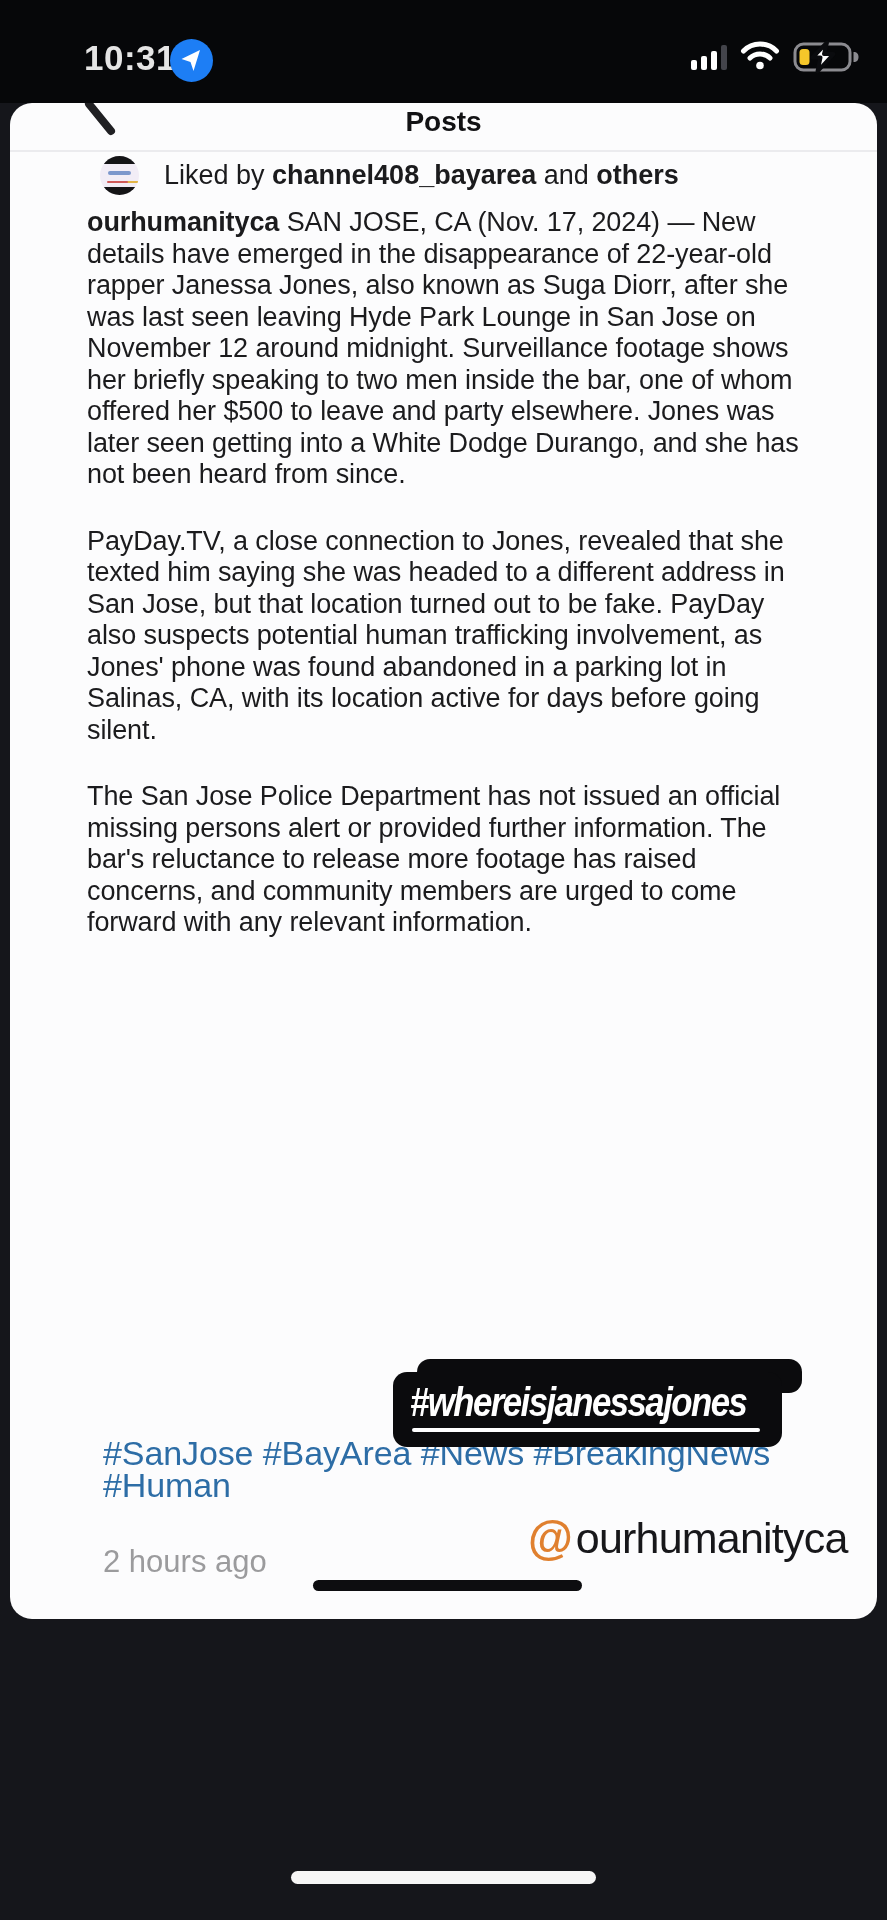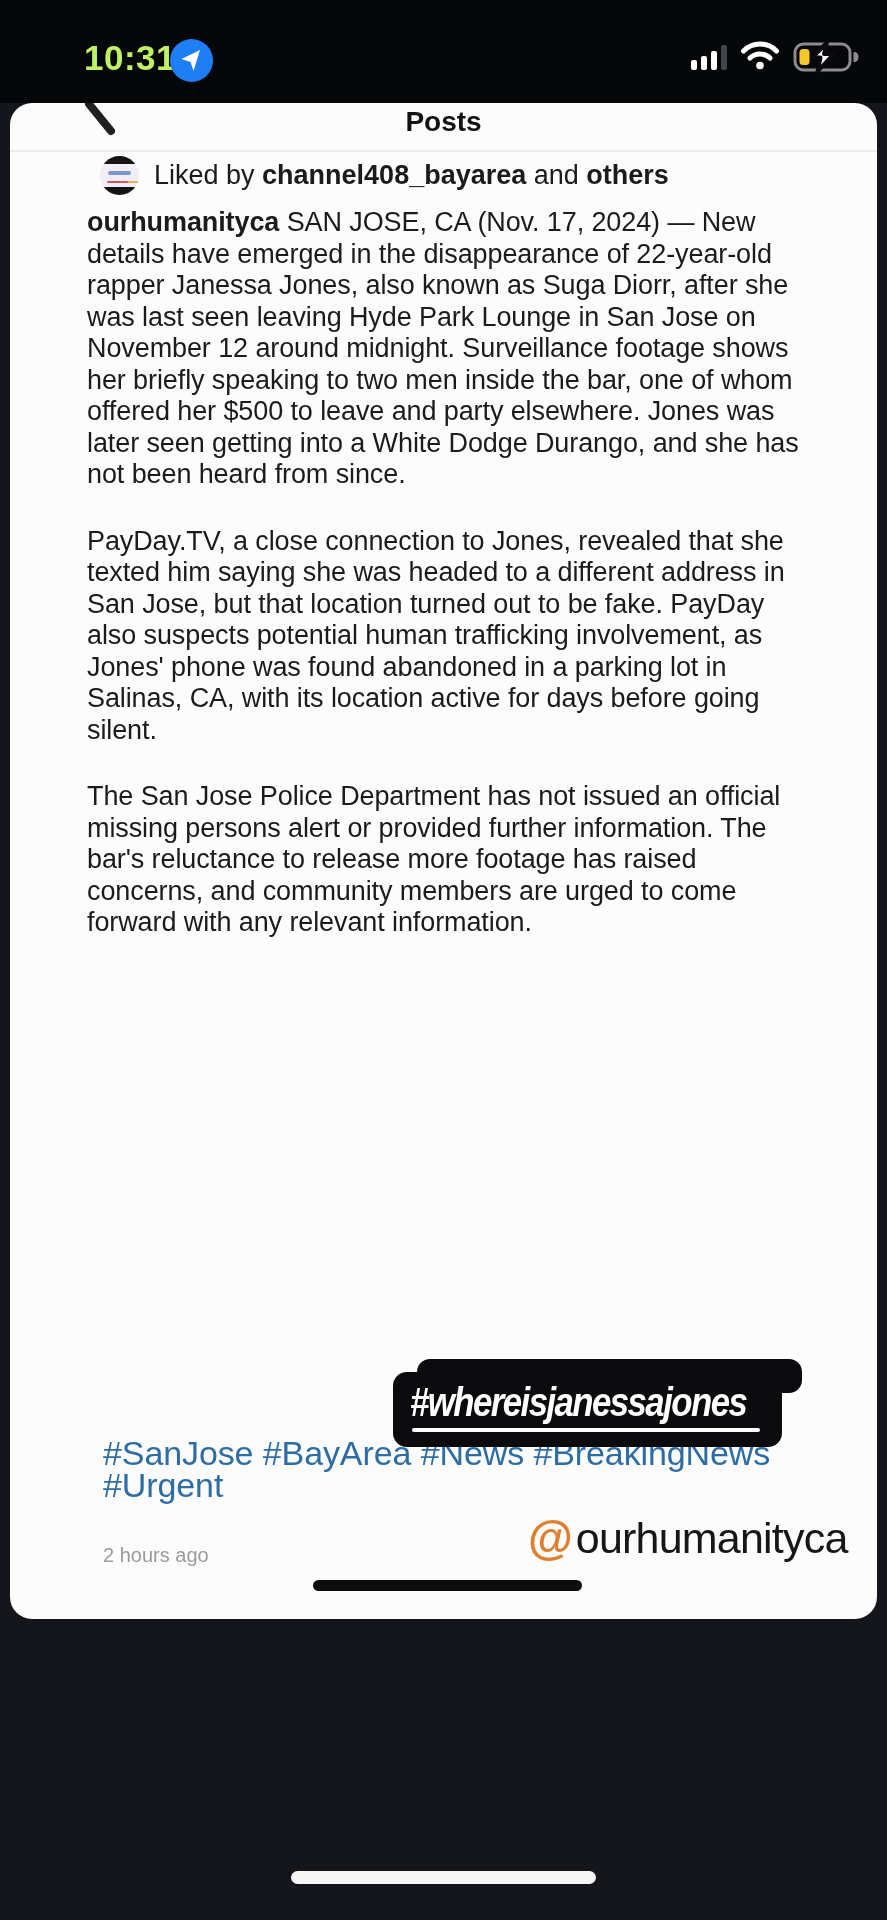--- a/index.html
+++ b/index.html
@@ -4,57 +4,57 @@
 <style>
   html,body{margin:0;padding:0;}
   body{
     width:887px;height:1920px;position:relative;
     background:#15161b;
     font-family:"Liberation Sans","DejaVu Sans",sans-serif;
     -webkit-font-smoothing:antialiased;
     overflow:hidden;
   }
   .status-strip{position:absolute;left:0;top:0;width:887px;height:103px;background:#060709;}
-  .status-time{position:absolute;left:84px;top:38px;font-size:35px;font-weight:600;color:#bef264;letter-spacing:.5px;}
+  .status-time{position:absolute;left:84px;top:38px;font-size:35px;font-weight:600;color:#e5e5e5;letter-spacing:.5px;}
   .loc-badge{position:absolute;left:170px;top:39px;width:43px;height:43px;border-radius:50%;background:#1d7ef5;}
   .status-right{position:absolute;right:28px;top:42px;display:flex;align-items:center;gap:13px;height:30px;}
   .signal{display:flex;align-items:flex-end;gap:3.5px;height:25px;}
   .signal i{display:block;width:6.5px;border-radius:2px;background:#fff;}
   .signal i.b1{height:10px}.signal i.b2{height:14px}.signal i.b3{height:19px}
   .signal i.b4{height:25px;background:#43444b;}
   .battery{position:relative;width:66px;height:30px;}
 
   
   .card{
     position:absolute;left:10px;top:103px;width:867px;height:1516px;
     background:#fcfcfd;border-radius:22px;overflow:hidden;
   }
   .back-chevron{position:absolute;left:68px;top:-2px;}
   .posts-title{position:absolute;left:0;right:0;top:3px;text-align:center;
     font-size:28px;font-weight:700;color:#121214;}
   .divider{position:absolute;left:0;top:47px;width:100%;height:2px;background:#ebebee;}
 
-  .liked-row{position:absolute;left:90px;top:53px;display:flex;align-items:center;gap:15px;}
+  .liked-row{position:absolute;left:90px;top:53px;display:flex;align-items:center;gap:25px;}
   .avatar{position:relative;width:39px;height:39px;border-radius:50%;overflow:hidden;background:#f2edf6;flex:0 0 auto;}
   .avatar::before{content:"";position:absolute;left:0;right:0;top:0;height:8px;background:#141416;}
   .avatar::after{content:"";position:absolute;left:0;right:0;bottom:0;height:8px;background:#141416;}
   .avatar .mark{position:absolute;left:8px;top:15px;width:23px;height:4px;border-radius:2px;background:#7c97cc;
     box-shadow:-2px 9px 0 -1px #cf5a5a, 9px 9px 0 -1px #e3b648;}
   .liked-text{font-size:27px;color:#1b1b1d;white-space:nowrap;}
   .liked-text b{font-weight:700;}
 
   .caption{position:absolute;left:77px;top:104px;width:714px;
     font-size:27px;line-height:31.5px;color:#1b1b1d;letter-spacing:-0.1px;}
   .caption p{margin:0 0 35px 0;}
   .caption b{font-weight:700;}
 
   .hashtags{position:absolute;left:93px;top:1335px;width:714px;z-index:1;
     font-size:34px;line-height:31.8px;color:#2d6da6;letter-spacing:-0.1px;}
 
-  .timestamp{position:absolute;left:93px;top:1441px;font-size:20px;color:#9b9b9d;}
+  .timestamp{position:absolute;left:93px;top:1441px;font-size:31px;color:#9b9b9d;}
 
   
   .tag-sticker{position:absolute;left:383px;top:1256px;width:409px;height:92px;z-index:3;font-style:italic;}
   .tag-sticker .band{position:absolute;left:24px;top:0;width:385px;height:34px;background:#0b0b0d;border-radius:13px;}
   .tag-sticker .main{position:absolute;left:0;top:13px;width:389px;height:75px;background:#0b0b0d;border-radius:14px;}
   .tag-sticker .txt{position:absolute;left:17px;top:21px;color:#ffffff;font-size:40px;font-weight:600;
     letter-spacing:-1.8px;transform:scaleX(.87);transform-origin:left top;white-space:nowrap;}
   .tag-sticker .underline{position:absolute;left:19px;top:69px;width:348px;height:4px;background:#ffffff;border-radius:2px;}
 
   
@@ -120,21 +120,21 @@
   </div>
 
   <div class="caption">
     <p><b>ourhumanityca</b><span> SAN JOSE, CA (Nov. 17, 2024) — New details have emerged in the disappearance of 22-year-old rapper Janessa Jones, also known as Suga Diorr, after she was last seen leaving Hyde Park Lounge in San Jose on November 12 around midnight. Surveillance footage shows her briefly speaking to two men inside the bar, one of whom offered her $500 to leave and party elsewhere. Jones was later seen getting into a White Dodge Durango, and she has not been heard from since.</span></p>
     <p>PayDay.TV, a close connection to Jones, revealed that she texted him saying she was headed to a different address in San Jose, but that location turned out to be fake. PayDay also suspects potential human trafficking involvement, as Jones' phone was found abandoned in a parking lot in Salinas, CA, with its location active for days before going silent.</p>
     <p>The San Jose Police Department has not issued an official missing persons alert or provided further information. The bar's reluctance to release more footage has raised concerns, and community members are urged to come forward with any relevant information.</p>
   </div>
 
   <div class="hashtags">
     <div>#SanJose #BayArea #News #BreakingNews</div>
-    <div>#Urgent</div>
+    <div>#Human</div>
   </div>
 
   <div class="timestamp">2 hours ago</div>
 
   <div class="tag-sticker">
     <span class="band"></span>
     <span class="main"></span>
     <span class="txt">#whereisjanessajones</span>
     <span class="underline"></span>
   </div>

